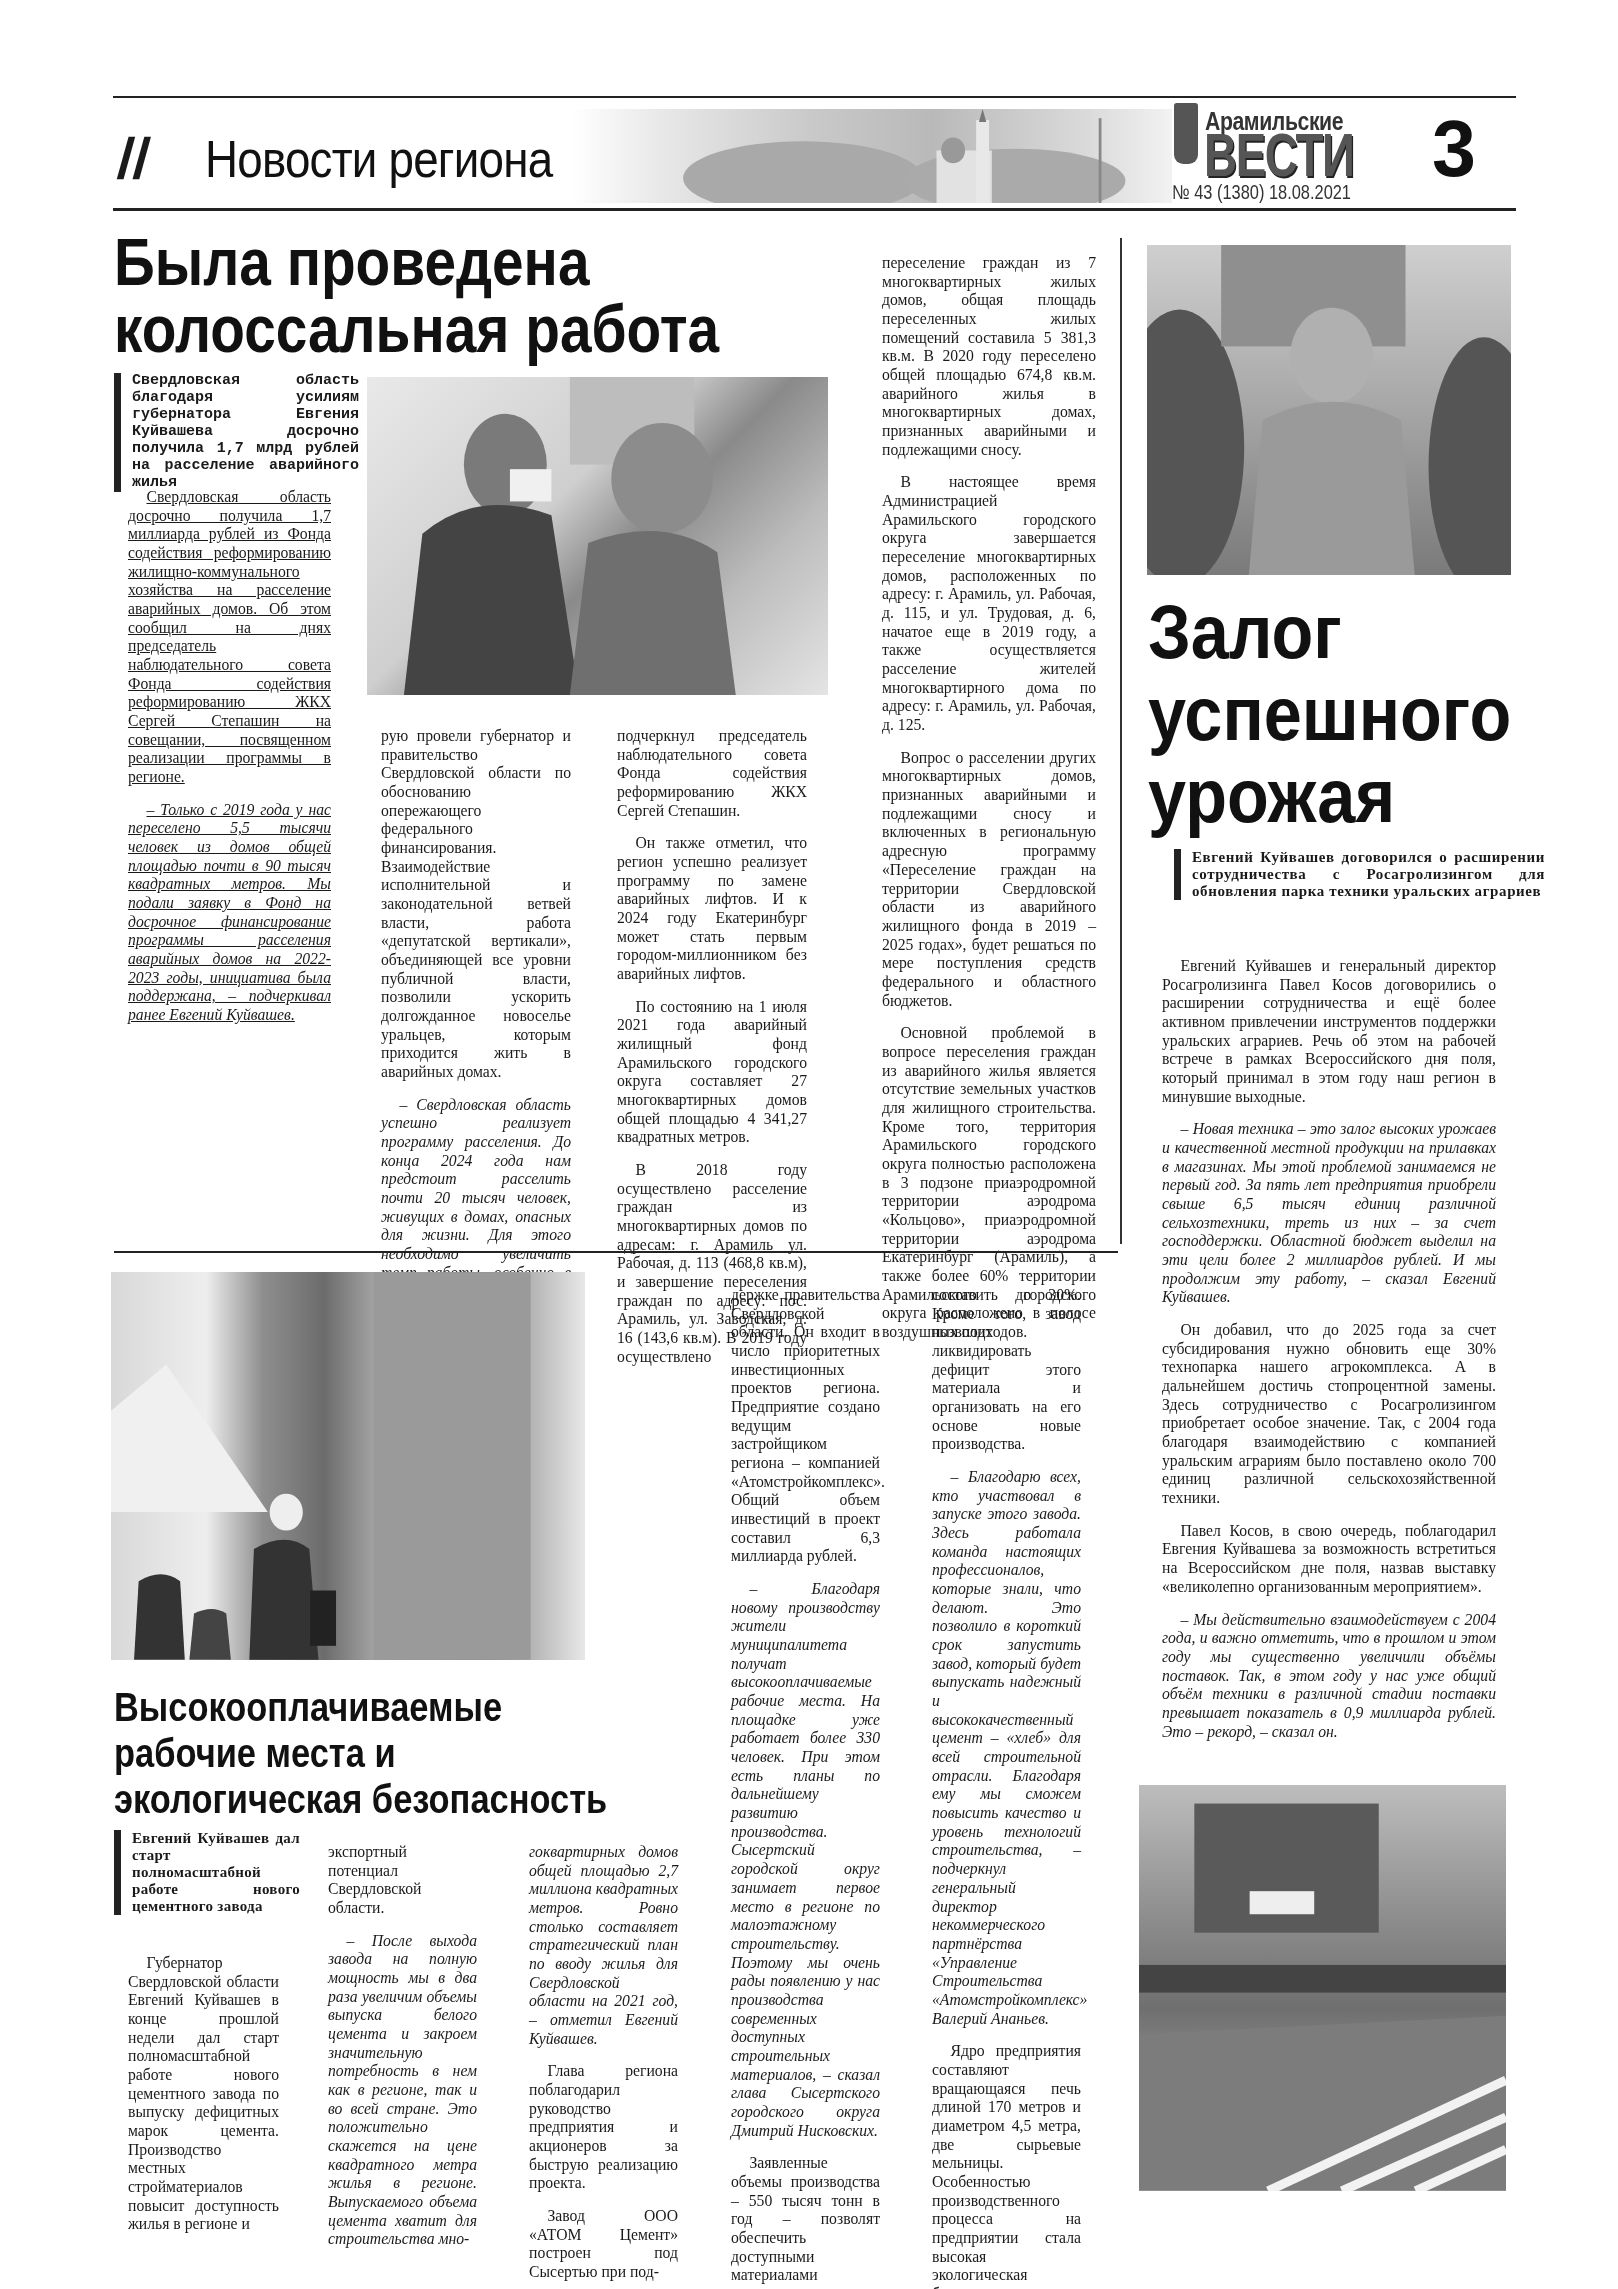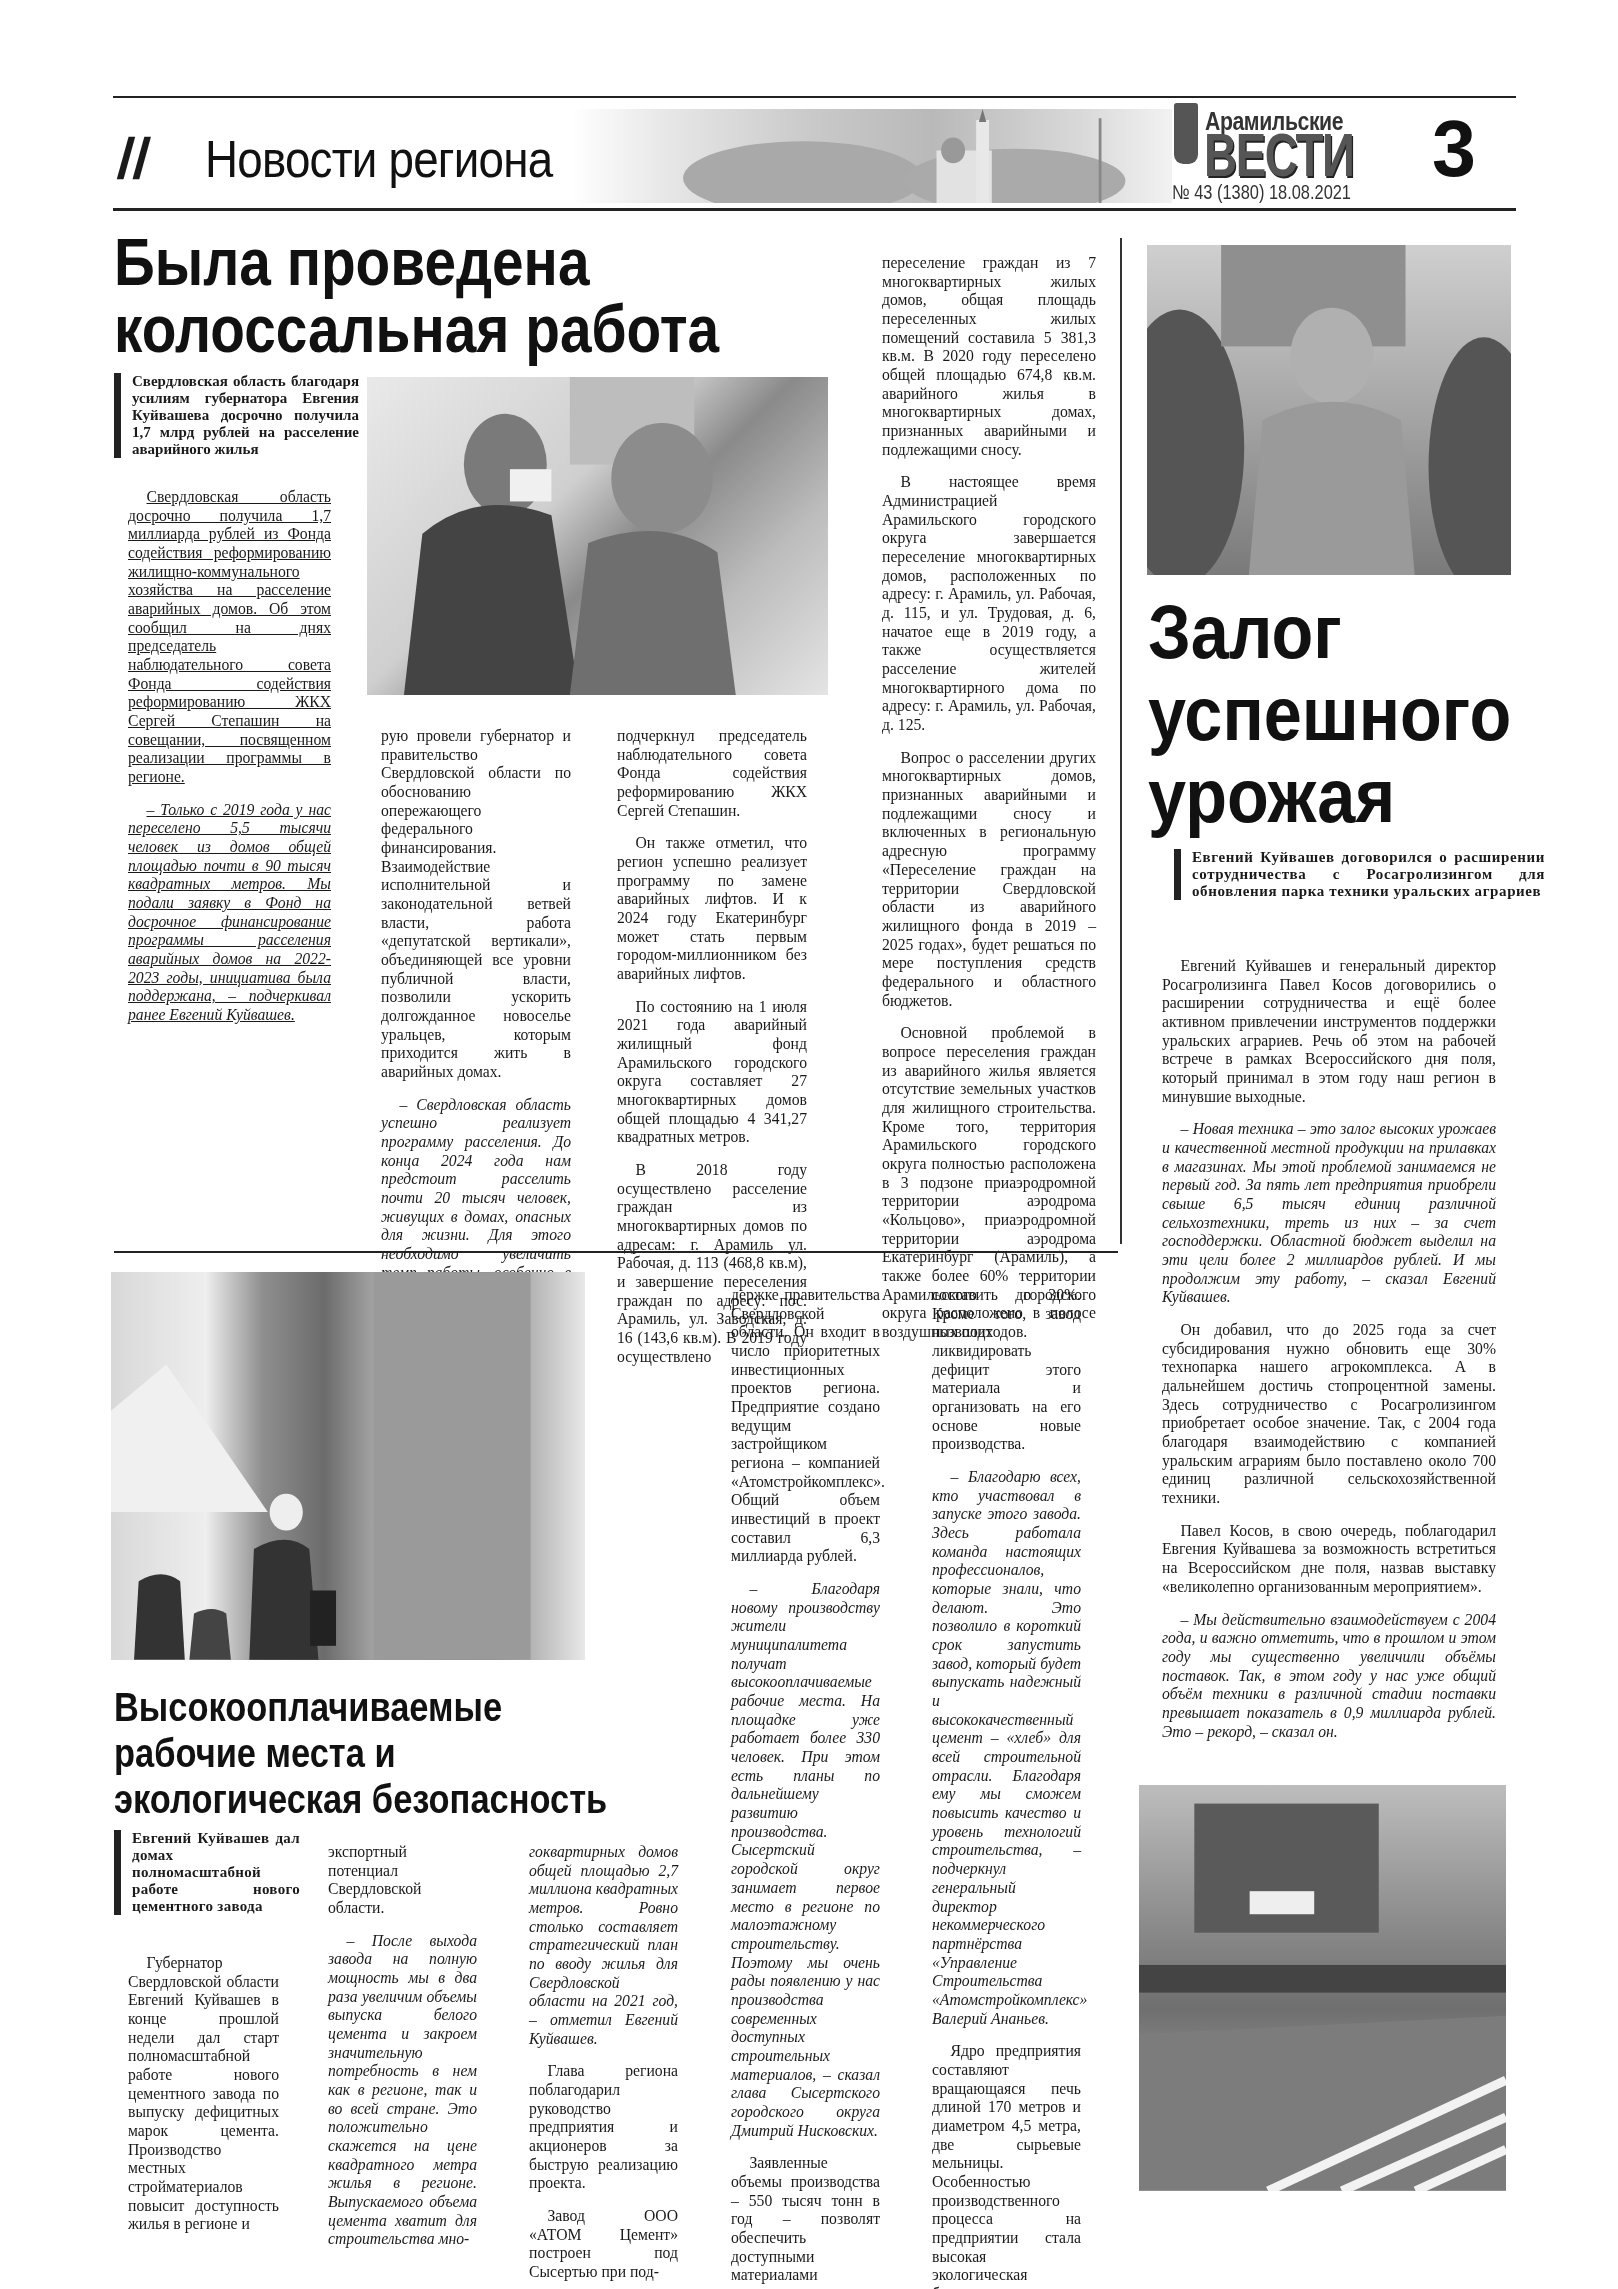--- a/index.html
+++ b/index.html
@@ -43,21 +43,21 @@
 <div class="abs logo-small" style="left:1205px;top:107px;">Арамильские</div>
 <div class="abs logo-big" style="left:1204px;top:120px;">ВЕСТИ</div>
 <div class="abs issue" style="left:1172px;top:181px;">№ 43 (1380) 18.08.2021</div>
 <div class="abs pagenum" style="left:1432px;top:103px;">3</div>
 <div class="rule" style="left:113px;top:208px;width:1403px;height:2.8px;"></div>
 
 <div class="abs headline" style="left:114px;top:229px;font-size:66px;transform:scaleX(0.86);">
   <div>Была проведена</div>
   <div>колоссальная работа</div>
 </div>
-<div class="abs lead" style="left:114px;top:373px;width:227px;">Свердловская область благодаря усилиям губернатора Евгения Куйвашева досрочно получила 1,7 млрд рублей на расселение аварийного жилья</div>
+<div class="abs lead" style="left:114px;top:373px;width:227px;font-family:Liberation Mono, monospace;">Свердловская область благодаря усилиям губернатора Евгения Куйвашева досрочно получила 1,7 млрд рублей на расселение аварийного жилья</div>
 <div class="photo" style="left:367px;top:377px;width:461px;height:318px;background:linear-gradient(135deg,#e9e9e9 0%,#cfcfcf 40%,#8a8a8a 55%,#bcbcbc 75%,#e4e4e4 100%);">
   <svg width="461" height="318" viewBox="0 0 500 345">
     <rect x="220" y="0" width="135" height="95" fill="#bdbdbd"></rect>
     <ellipse cx="150" cy="95" rx="45" ry="55" fill="#7a7a7a"></ellipse>
     <rect x="155" y="100" width="45" height="35" fill="#f0f0f0"></rect>
     <path d="M40 345 L60 170 Q120 120 200 150 L230 345 Z" fill="#444"></path>
     <ellipse cx="320" cy="110" rx="55" ry="60" fill="#8c8c8c"></ellipse>
     <path d="M220 345 L240 180 Q320 150 380 190 L400 345 Z" fill="#6f6f6f"></path>
   </svg>
 </div>
@@ -131,21 +131,21 @@
     <path d="M25 420 L30 335 Q55 320 75 335 L80 420 Z" fill="#333"></path>
     <path d="M85 420 L90 370 Q110 360 125 370 L130 420 Z" fill="#444"></path>
     <rect x="216" y="345" width="28" height="60" fill="#222"></rect>
   </svg>
 </div>
 <div class="abs headline" style="left:114px;top:1685px;font-size:41px;line-height:1.12;transform:scaleX(0.84);">
   <div>Высокооплачиваемые</div>
   <div>рабочие места и</div>
   <div>экологическая безопасность</div>
 </div>
-<div class="abs lead" style="left:114px;top:1830px;width:168px;letter-spacing:0.3px;">Евгений Куйвашев дал домах полномасштабной работе нового цементного завода</div>
+<div class="abs lead" style="left:114px;top:1830px;width:168px;letter-spacing:0.3px;">Евгений Куйвашев дал старт полномасштабной работе нового цементного завода</div>
 <div class="abs col" style="left:114px;top:1940px;width:179px;" id="a3c1">
     <p>Губернатор Свердловской области Евгений Куйвашев в конце прошлой недели дал старт полномасштабной работе нового цементного завода по выпуску дефицитных марок цемента. Производство местных стройматериалов повысит доступность жилья в регионе и</p>
   </div>
 <div class="abs col" style="left:314px;top:1829px;width:177px;" id="a3c2">
     <p class="noind">экспортный потенциал Свердловской области.</p>
     <p class="i">– После выхода завода на полную мощность мы в два раза увеличим объемы выпуска белого цемента и закроем значительную потребность в нем как в регионе, так и во всей стране. Это положительно скажется на цене квадратного метра жилья в регионе. Выпускаемого объема цемента хватит для строительства мно-</p>
   </div>
 <div class="abs col" style="left:515px;top:1829px;width:177px;" id="a3c3">
     <p class="i noind">гоквартирных домов общей площадью 2,7 миллиона квадратных метров. Ровно столько составляет стратегический план по вводу жилья для Свердловской области на 2021 год, – отметил Евгений Куйвашев.</p>
     <p>Глава региона поблагодарил руководство предприятия и акционеров за быструю реализацию проекта.</p>

